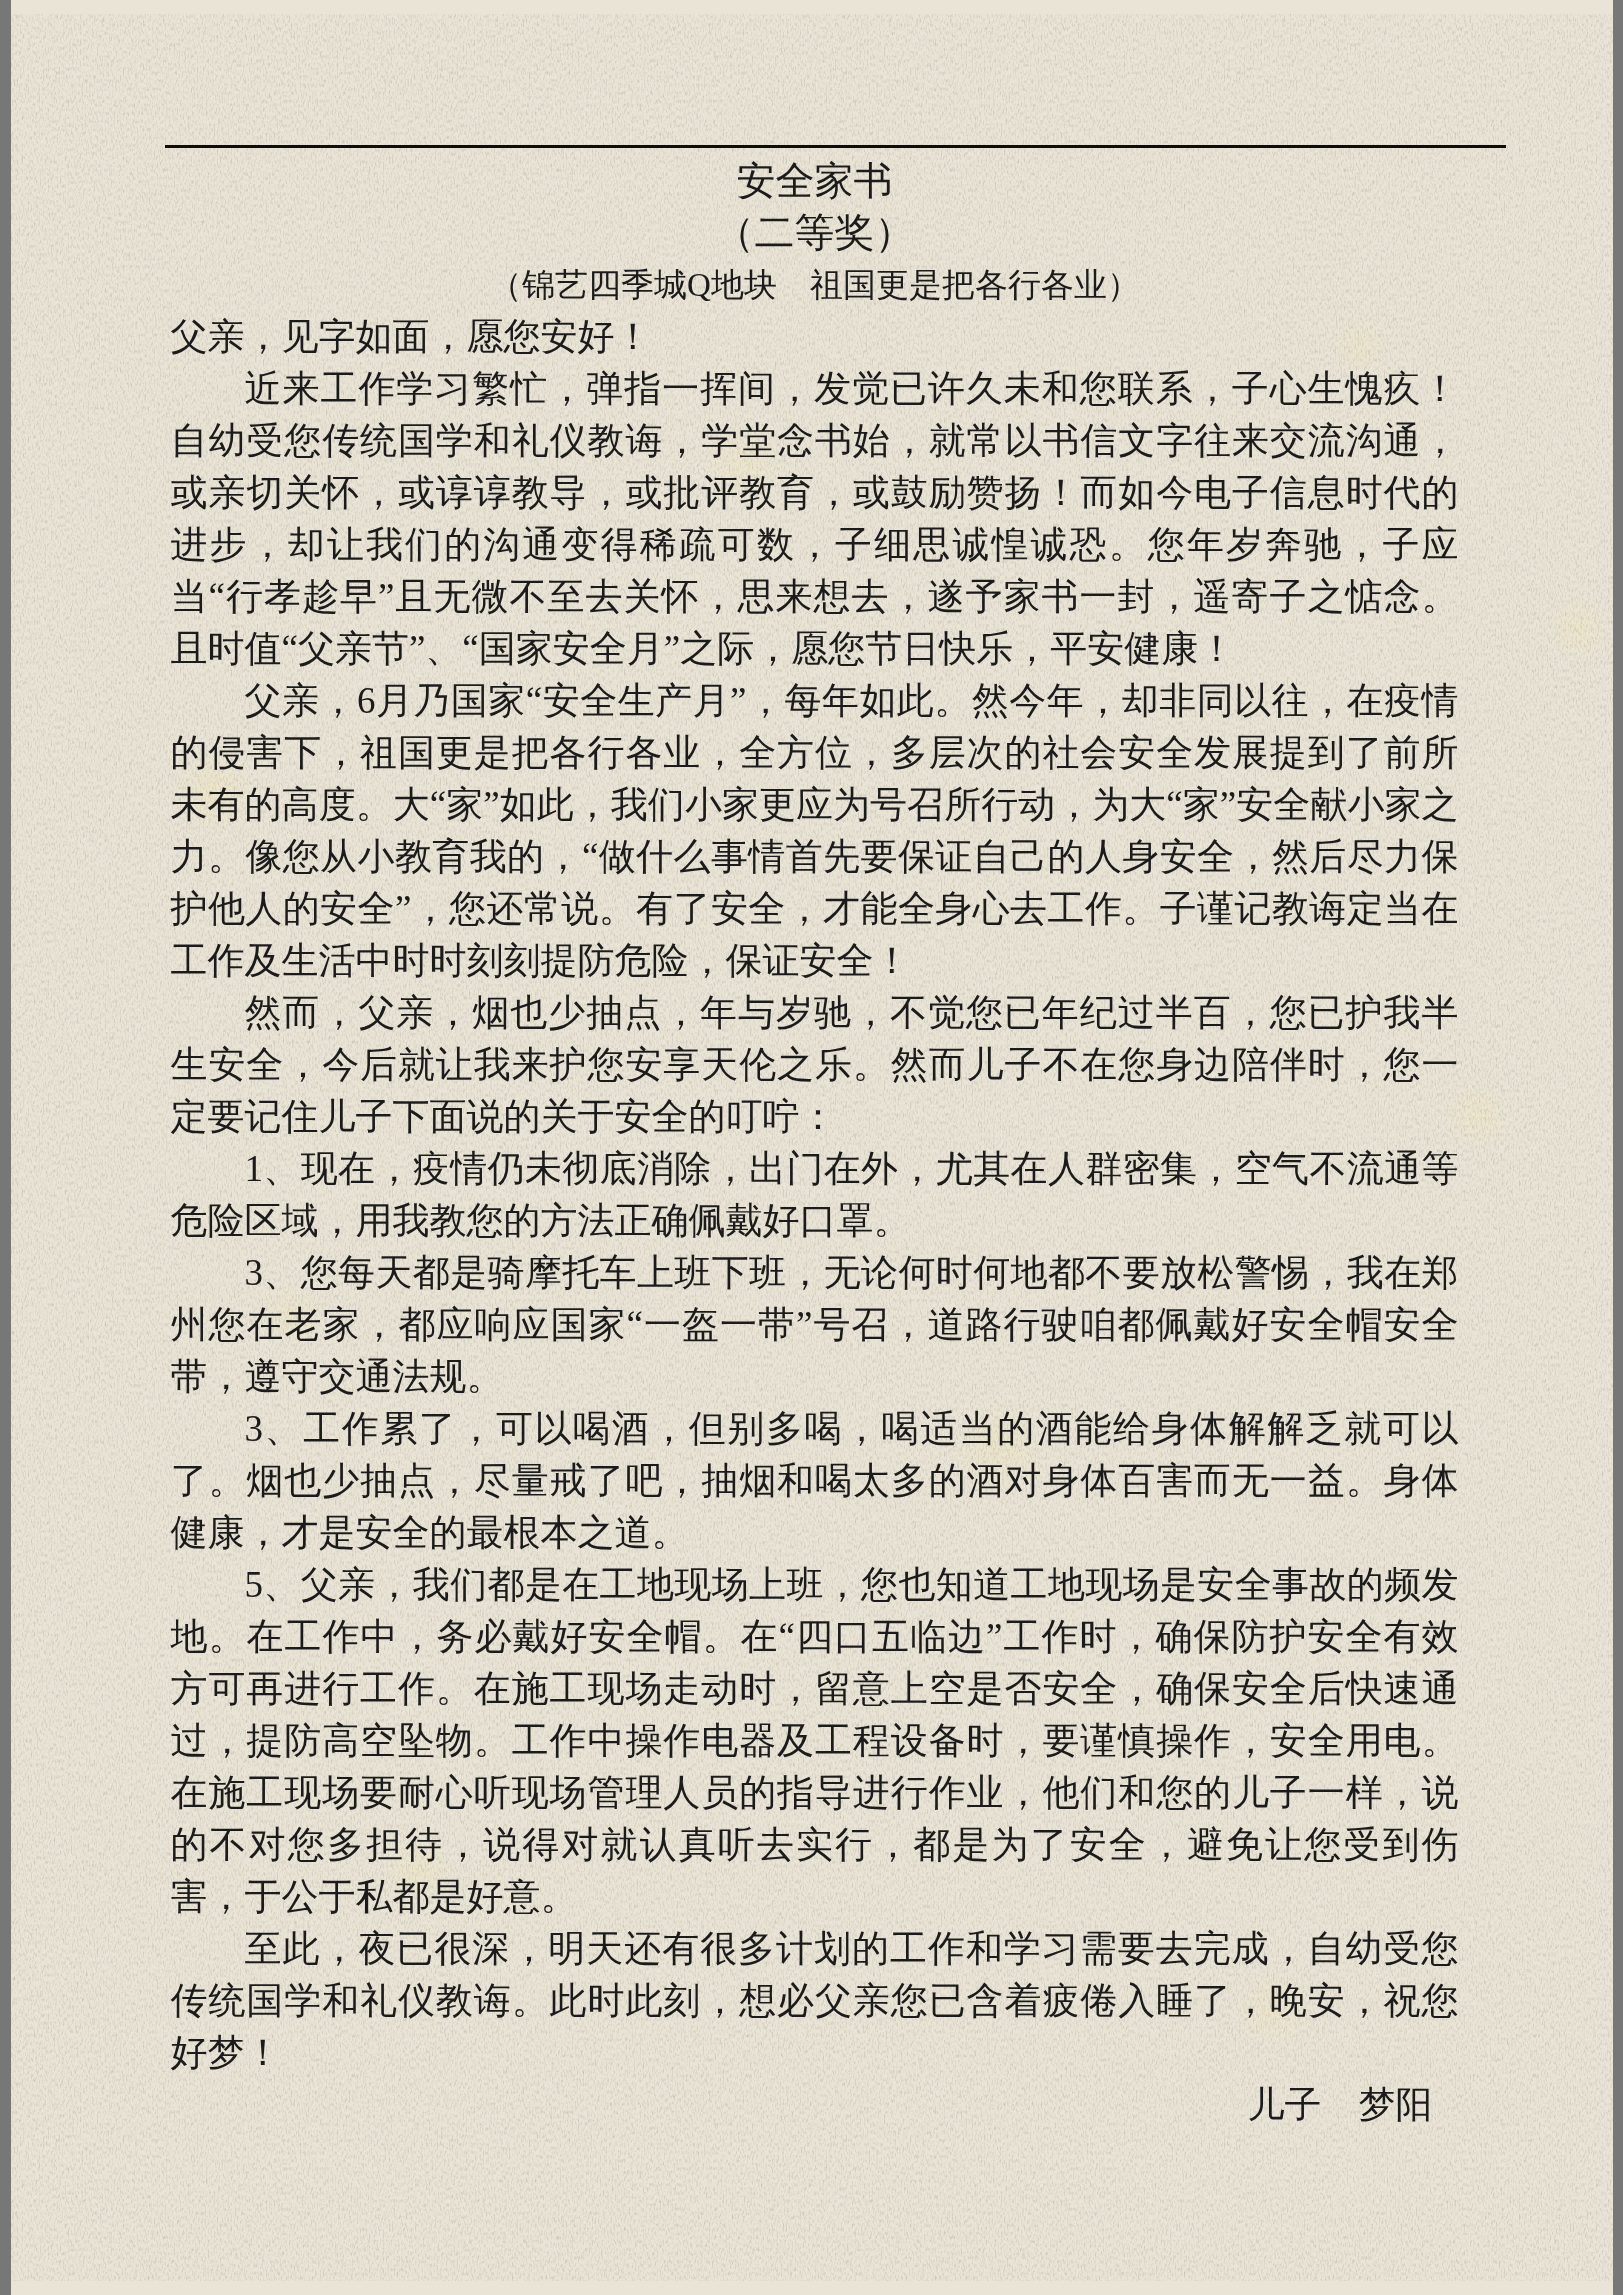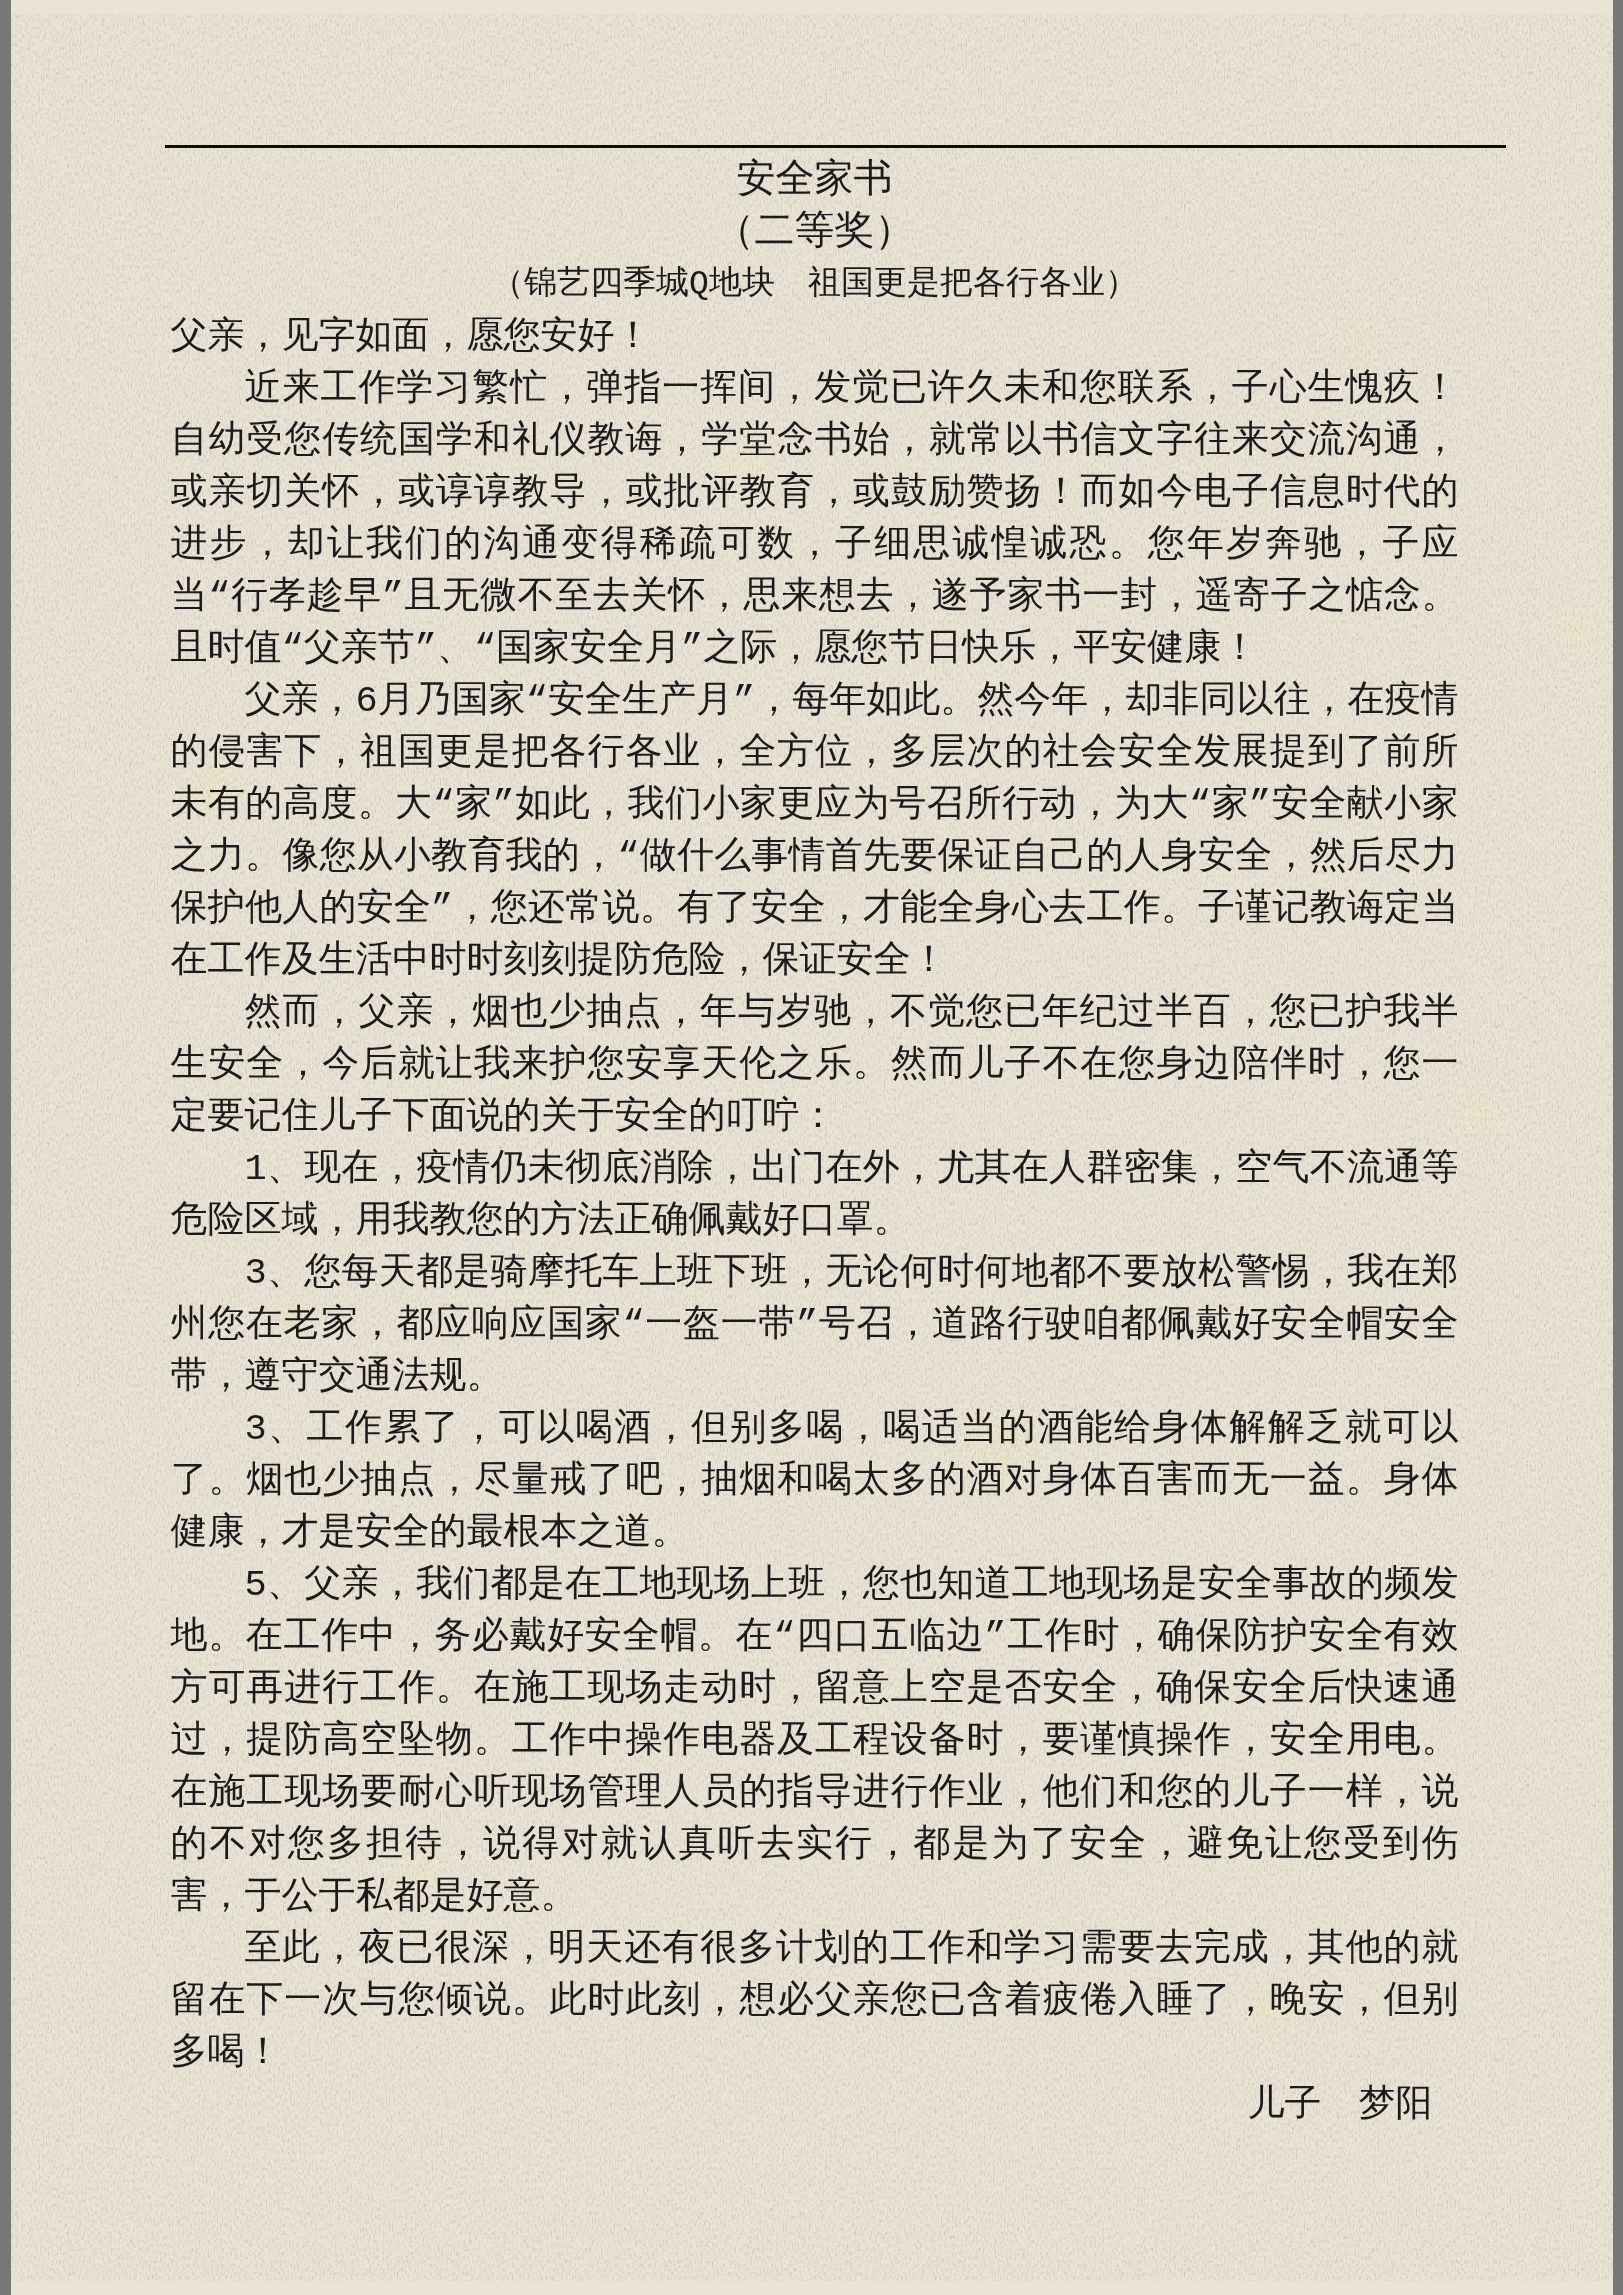--- a/index.html
+++ b/index.html
@@ -17,21 +17,21 @@
       radial-gradient(circle 59px at 203px 792px,  rgba(243,231,185,0.45), rgba(243,231,185,0) 70%),
       radial-gradient(circle 46px at 1568px 628px,  rgba(243,231,185,0.40), rgba(243,231,185,0) 70%),
       radial-gradient(circle 72px at 988px 1447px, rgba(240,228,180,0.35), rgba(240,228,180,0) 70%),
       radial-gradient(circle 52px at 406px 1872px,  rgba(243,231,185,0.40), rgba(243,231,185,0) 70%),
       radial-gradient(circle 49px at 1466px 1116px, rgba(243,231,185,0.38), rgba(243,231,185,0) 70%),
       radial-gradient(circle 62px at 733px 461px,  rgba(243,231,185,0.33), rgba(243,231,185,0) 70%),
       radial-gradient(circle 56px at 1263px 2009px, rgba(243,231,185,0.38), rgba(243,231,185,0) 70%),
       radial-gradient(circle 46px at 281px 1316px,  rgba(240,228,180,0.35), rgba(240,228,180,0) 70%),
       radial-gradient(circle 43px at 1348px 347px,  rgba(240,228,180,0.30), rgba(240,228,180,0) 70%);
     color: #1b1b1b;
-    font-family: Liberation Mono, monospace;
+    font-family: Liberation Serif, serif;
   }
 
   .texture {
     position: absolute;
     inset: 0;
     width: 100%;
     height: 100%;
     pointer-events: none;
   }
 
@@ -98,19 +98,19 @@
 
     <p class="salutation">父亲，见字如面，愿您安好！</p>
 
     <p class="para">近来工作学习繁忙，弹指一挥间，发觉已许久未和您联系，子心生愧疚！自幼受您传统国学和礼仪教诲，学堂念书始，就常以书信文字往来交流沟通，或亲切关怀，或谆谆教导，或批评教育，或鼓励赞扬！而如今电子信息时代的进步，却让我们的沟通变得稀疏可数，子细思诚惶诚恐。您年岁奔驰，子应当“行孝趁早”且无微不至去关怀，思来想去，遂予家书一封，遥寄子之惦念。且时值“父亲节”、“国家安全月”之际，愿您节日快乐，平安健康！</p>
     <p class="para">父亲，6月乃国家“安全生产月”，每年如此。然今年，却非同以往，在疫情的侵害下，祖国更是把各行各业，全方位，多层次的社会安全发展提到了前所未有的高度。大“家”如此，我们小家更应为号召所行动，为大“家”安全献小家之力。像您从小教育我的，“做什么事情首先要保证自己的人身安全，然后尽力保护他人的安全”，您还常说。有了安全，才能全身心去工作。子谨记教诲定当在工作及生活中时时刻刻提防危险，保证安全！</p>
     <p class="para">然而，父亲，烟也少抽点，年与岁驰，不觉您已年纪过半百，您已护我半生安全，今后就让我来护您安享天伦之乐。然而儿子不在您身边陪伴时，您一定要记住儿子下面说的关于安全的叮咛：</p>
     <p class="para">1、现在，疫情仍未彻底消除，出门在外，尤其在人群密集，空气不流通等危险区域，用我教您的方法正确佩戴好口罩。</p>
     <p class="para">3、您每天都是骑摩托车上班下班，无论何时何地都不要放松警惕，我在郑州您在老家，都应响应国家“一盔一带”号召，道路行驶咱都佩戴好安全帽安全带，遵守交通法规。</p>
     <p class="para">3、工作累了，可以喝酒，但别多喝，喝适当的酒能给身体解解乏就可以了。烟也少抽点，尽量戒了吧，抽烟和喝太多的酒对身体百害而无一益。身体健康，才是安全的最根本之道。</p>
     <p class="para">5、父亲，我们都是在工地现场上班，您也知道工地现场是安全事故的频发地。在工作中，务必戴好安全帽。在“四口五临边”工作时，确保防护安全有效方可再进行工作。在施工现场走动时，留意上空是否安全，确保安全后快速通过，提防高空坠物。工作中操作电器及工程设备时，要谨慎操作，安全用电。在施工现场要耐心听现场管理人员的指导进行作业，他们和您的儿子一样，说的不对您多担待，说得对就认真听去实行，都是为了安全，避免让您受到伤害，于公于私都是好意。</p>
-    <p class="para">至此，夜已很深，明天还有很多计划的工作和学习需要去完成，其他的就留在下一次与您倾说。此时此刻，想必父亲您已含着疲倦入睡了，晚安，但别多喝！</p>
+    <p class="para">至此，夜已很深，明天还有很多计划的工作和学习需要去完成，自幼受您传统国学和礼仪教诲。此时此刻，想必父亲您已含着疲倦入睡了，晚安，祝您好梦！</p>
 
     <p class="signature">儿子　梦阳</p>
 
   </div>
 </div>
 
 
 </body></html>

